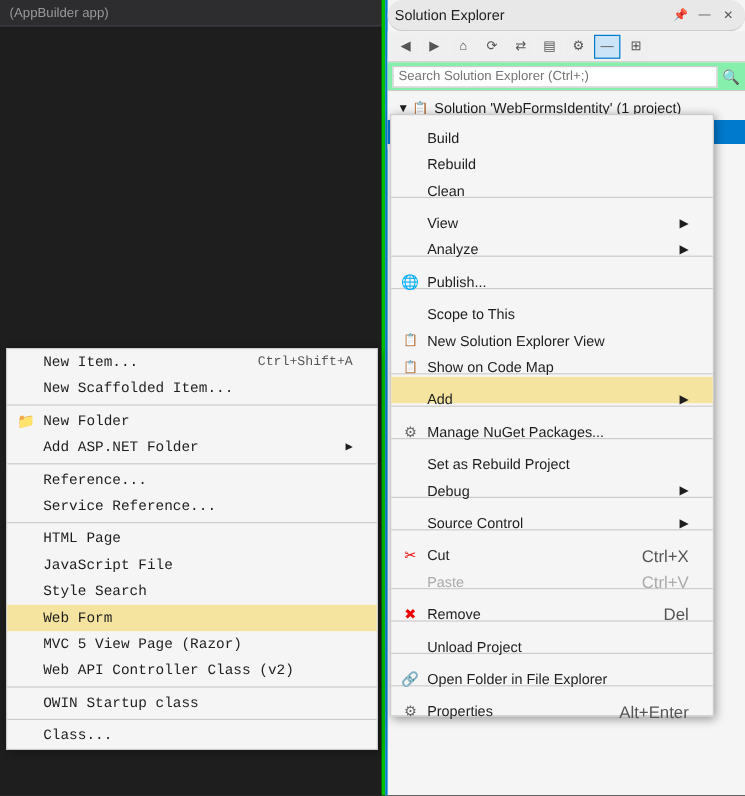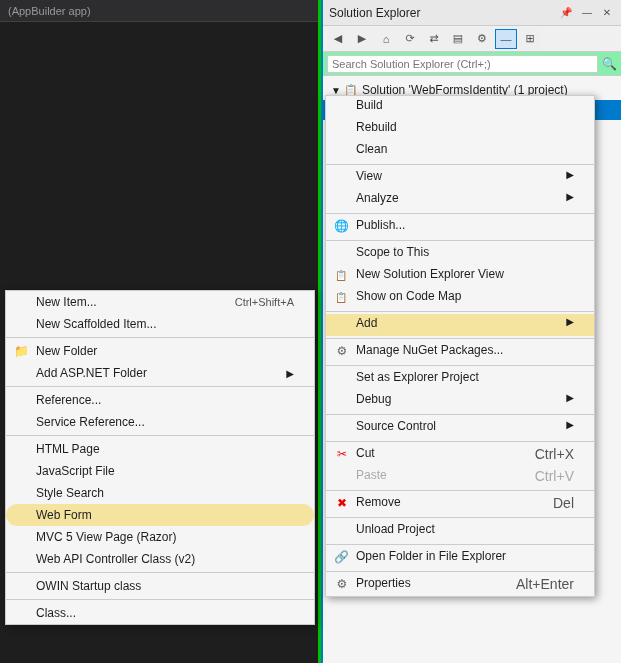--- a/index.html
+++ b/index.html
@@ -50,20 +50,21 @@
     }
 
     .context-menu-left .menu-item {
       display: flex;
       align-items: center;
       padding: 3px 20px 3px 30px;
       height: 22px;
       cursor: pointer;
       white-space: nowrap;
       position: relative;
+      font-family: Liberation Mono, monospace;
     }
 
     .context-menu-left .menu-item:hover,
     .context-menu-left .menu-item.highlighted {
       background: #c8dcf0;
     }
 
     .context-menu-left .menu-item .shortcut {
       margin-left: auto;
       padding-left: 20px;
@@ -107,20 +108,21 @@
 
     .se-title-bar {
       height: 26px;
       background: #e8e8e8;
       display: flex;
       align-items: center;
       padding: 0 6px;
       border-bottom: 1px solid #ccc;
       color: #1e1e1e;
       font-size: 12px;
+      border-radius: 13px;
     }
 
     .se-title-text {
       flex: 1;
       font-size: 12px;
       color: #1e1e1e;
     }
 
     .se-title-icons {
       display: flex;
@@ -230,22 +232,22 @@
       width: 270px;
       background: #f5f5f5;
       border: 1px solid #ccc;
       box-shadow: 2px 2px 8px rgba(0,0,0,0.4);
       z-index: 200;
       color: #1e1e1e;
     }
 
     .context-menu-right .menu-item {
       display: flex;
-      align-items: flex-start;
-      padding: 2px 20px 3px 30px;
+      align-items: center;
+      padding: 19px 20px 3px 30px;
       height: 22px;
       cursor: pointer;
       white-space: nowrap;
       position: relative;
       font-size: 12px;
     }
 
     .context-menu-right .menu-item.highlighted {
       background: #f5e4a0;
     }
@@ -365,21 +367,21 @@
   <div class="menu-separator"></div>
   <div class="menu-item">
     <span>HTML Page</span>
   </div>
   <div class="menu-item">
     <span>JavaScript File</span>
   </div>
   <div class="menu-item">
     <span>Style Search</span>
   </div>
-  <div class="menu-item highlighted" style="background:#f5e4a0;border-radius:11px;">
+  <div class="menu-item highlighted" style="background:#f5e4a0;">
     <span>Web Form</span>
   </div>
   <div class="menu-item">
     <span>MVC 5 View Page (Razor)</span>
   </div>
   <div class="menu-item">
     <span>Web API Controller Class (v2)</span>
   </div>
   <div class="menu-separator"></div>
   <div class="menu-item">
@@ -432,21 +434,21 @@
     <span>Add</span>
     <span class="arrow">▶</span>
   </div>
   <div class="menu-separator"></div>
   <div class="menu-item">
     <span class="menu-icon" style="color:#666;">⚙</span>
     <span>Manage NuGet Packages...</span>
   </div>
   <div class="menu-separator"></div>
   <div class="menu-item">
-    <span>Set as Explorer Project</span>
+    <span>Set as Rebuild Project</span>
   </div>
   <div class="menu-item">
     <span>Debug</span>
     <span class="arrow">▶</span>
   </div>
   <div class="menu-separator"></div>
   <div class="menu-item">
     <span>Source Control</span>
     <span class="arrow">▶</span>
   </div>

